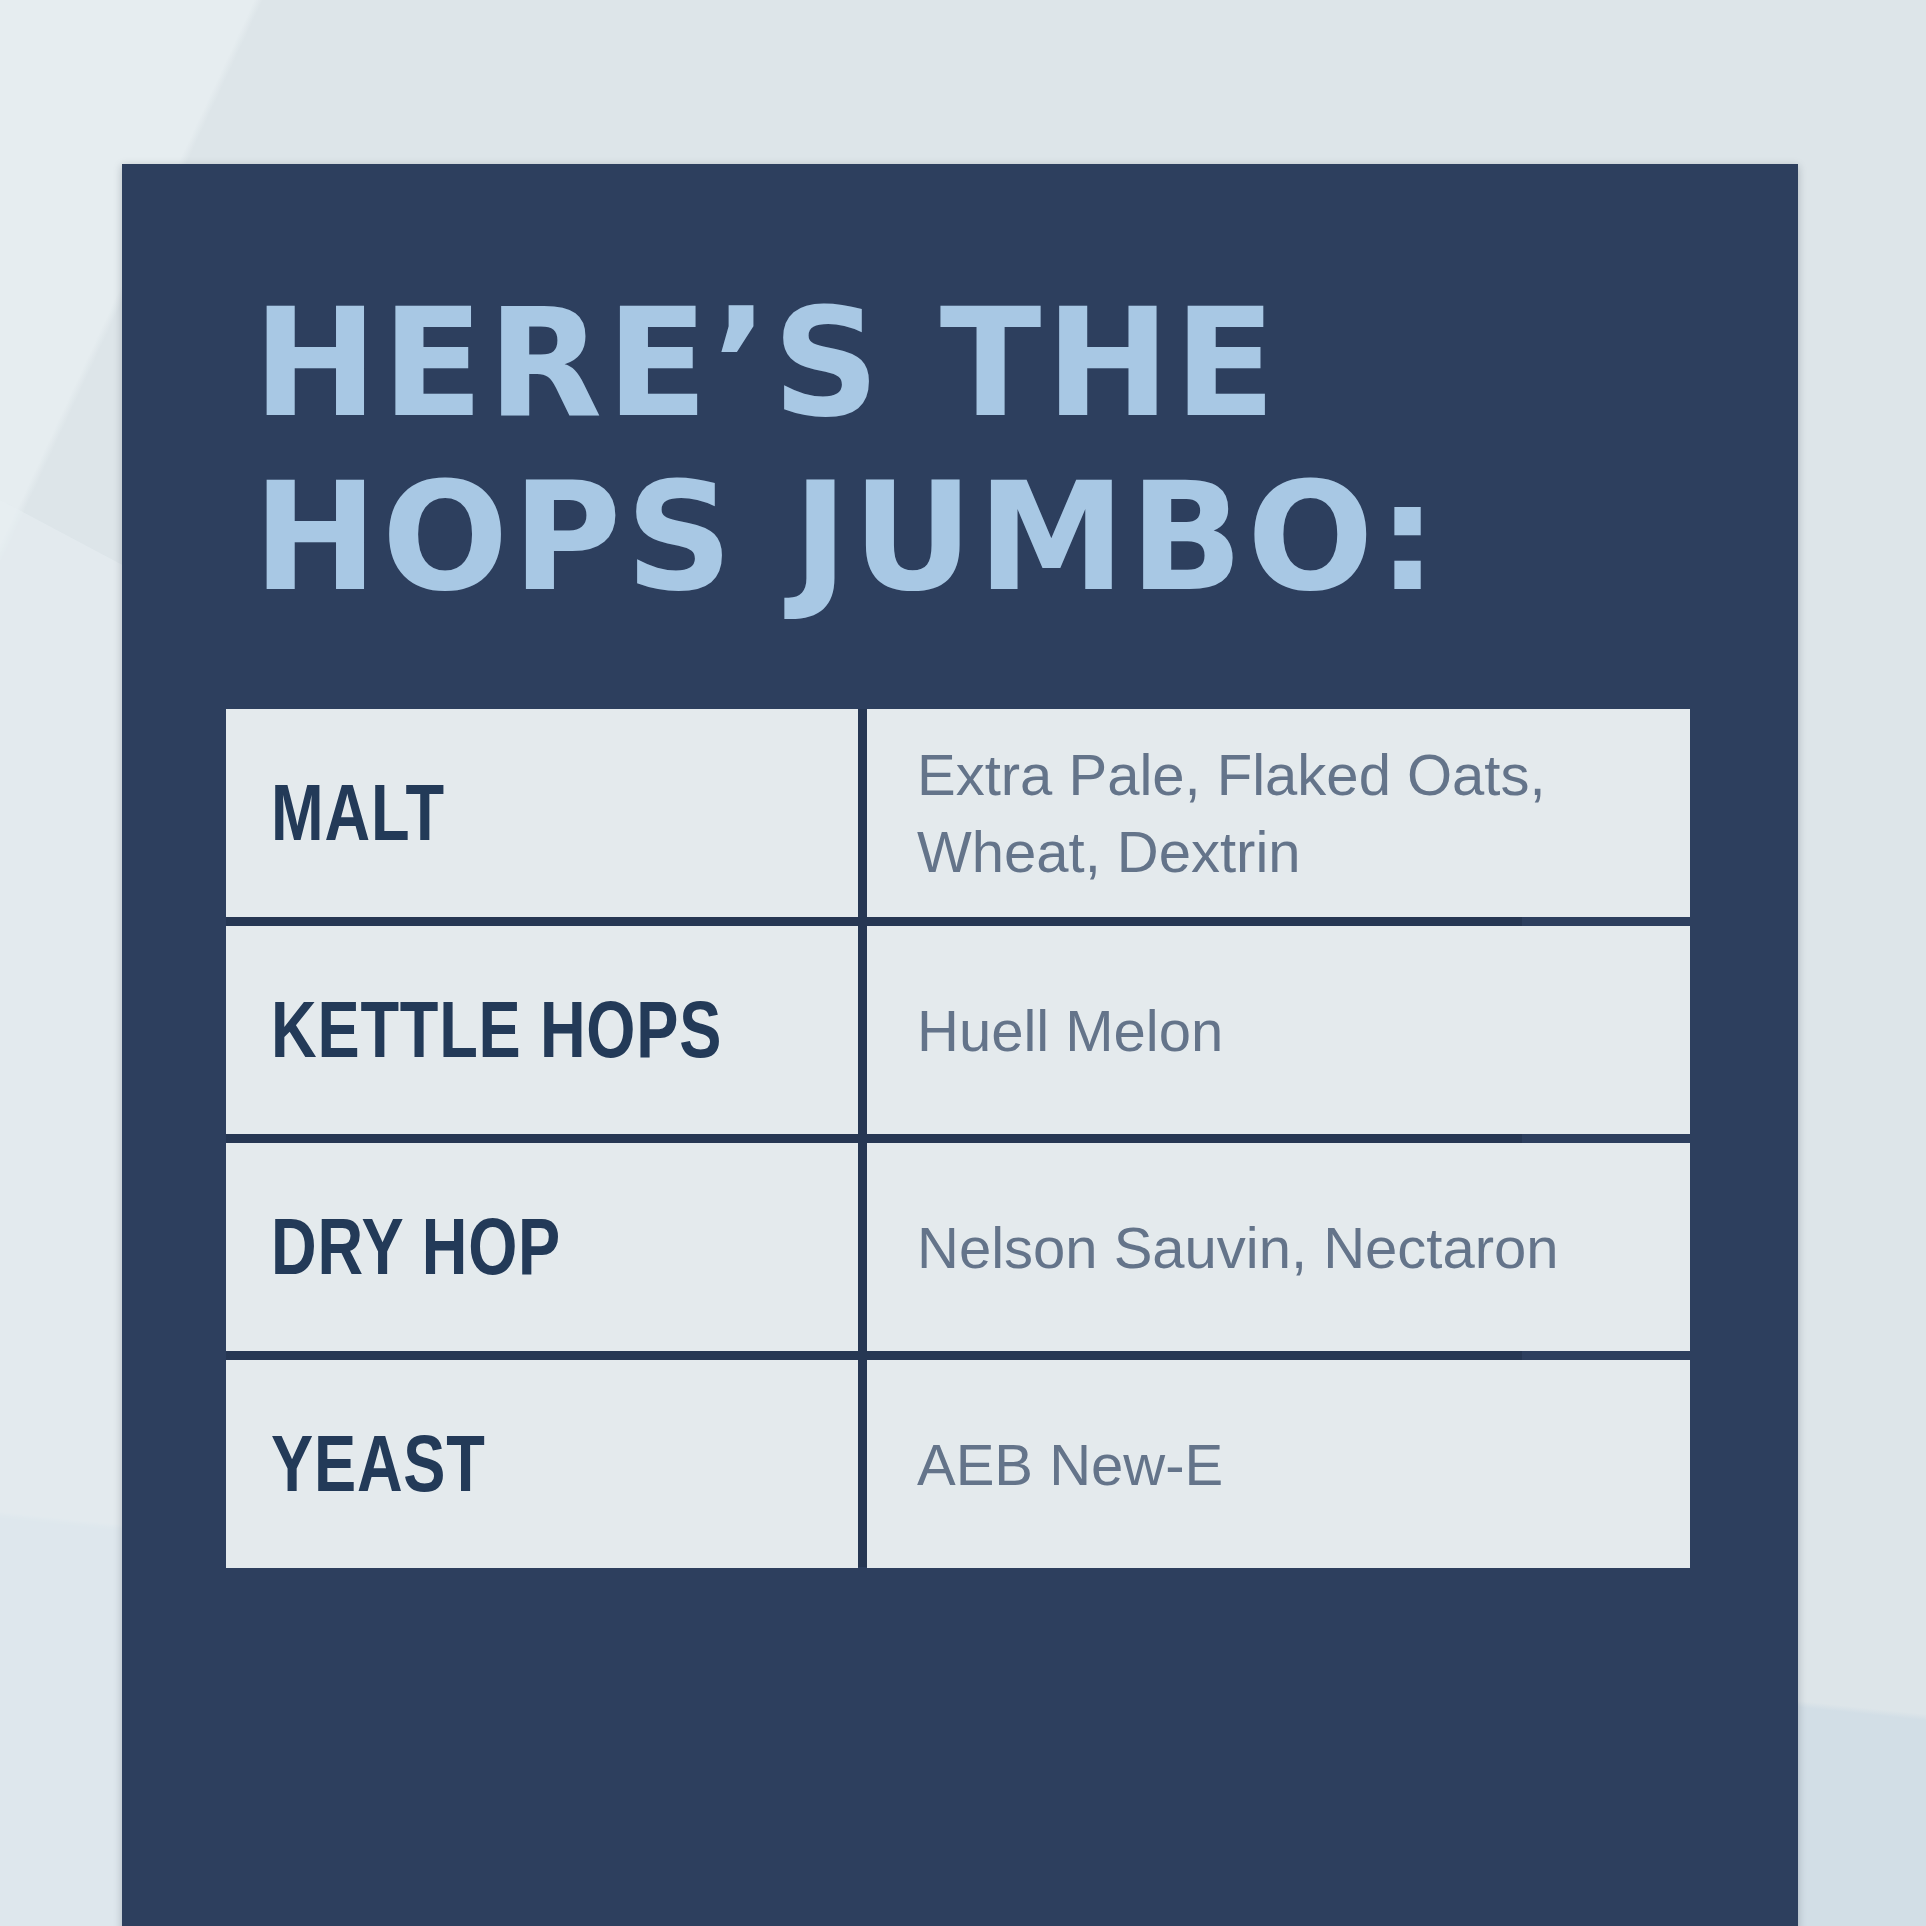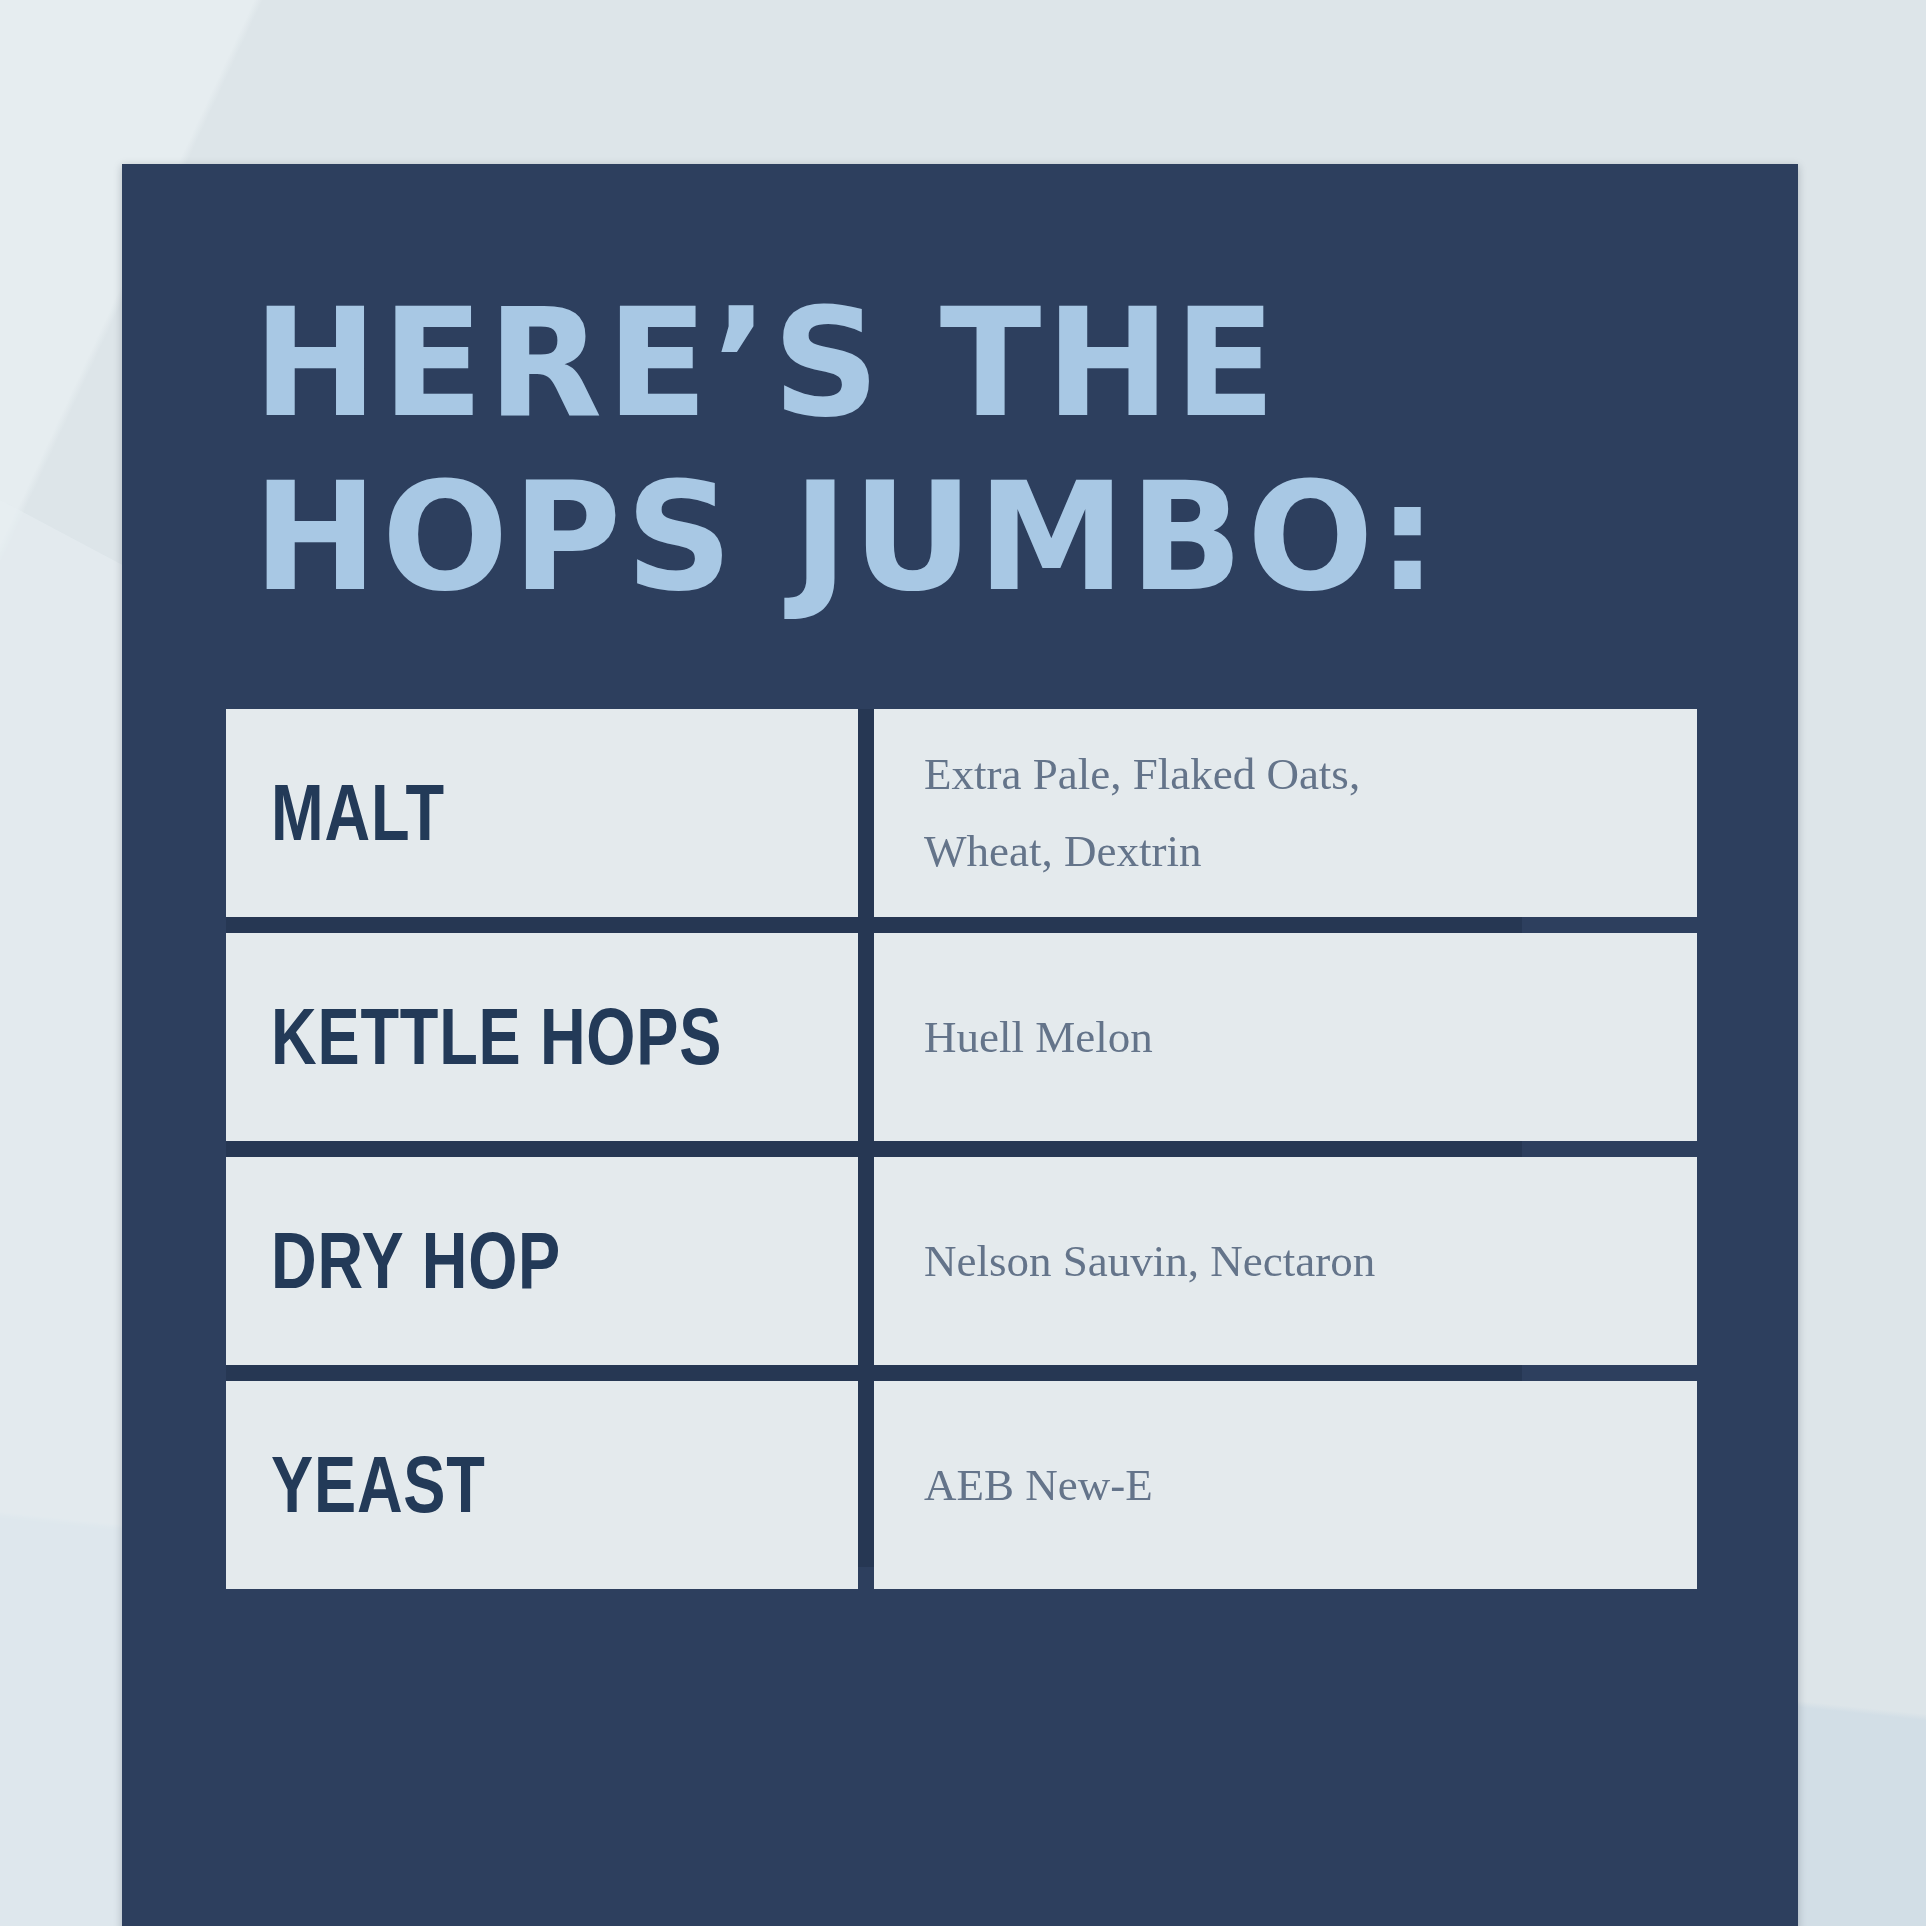--- a/index.html
+++ b/index.html
@@ -58,21 +58,21 @@
   }
   .spec-table {
     position: absolute;
     left: 104px;
     top: 545px;
     width: 1296px;
     height: 858px;
     display: grid;
     grid-template-columns: 632px 823px;
     grid-template-rows: repeat(4, 208px);
-    gap: 16px;
+    gap: 9px;
     background: #263753;
   }
   .cell {
     background: #e4eaed;
     display: flex;
     align-items: center;
     overflow: hidden;
   }
   .cell.label {
     padding-left: 45px;
@@ -84,25 +84,24 @@
   .cell.label .squeeze {
     display: inline-block;
     transform: scaleX(0.8);
     transform-origin: left center;
     white-space: nowrap;
   }
   .cell.value {
     padding-left: 50px;
     padding-right: 36px;
     color: #64748a;
-    font-size: 45px;
+    font-size: 58px;
     font-weight: normal;
     line-height: 77px;
     white-space: pre-line;
-    font-family: Liberation Serif, serif;
   }
 </style>
 </head>
 <body>
 
 <div class="canvas">
 
   <div class="swoosh-mid"></div>
 
   <div class="panel">

